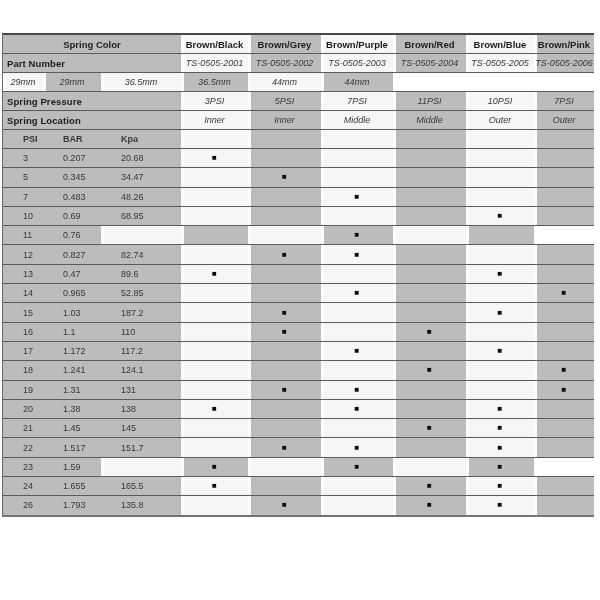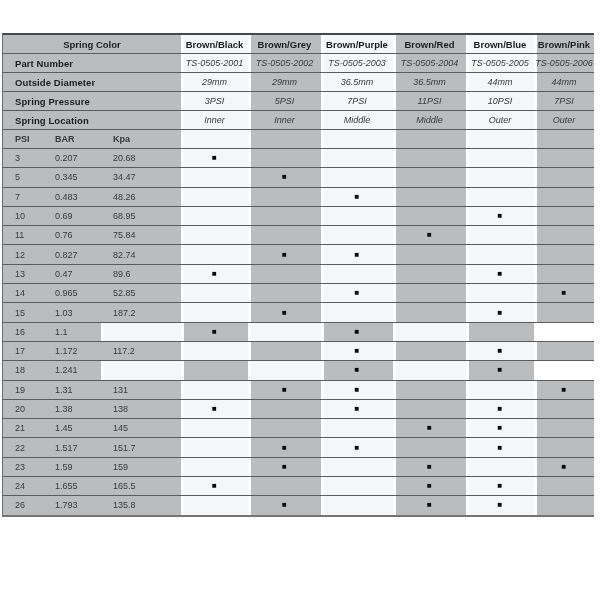--- a/index.html
+++ b/index.html
@@ -20,25 +20,25 @@
     border-bottom:1px solid #5b5b5d;
     height:18px;
   }
   .row.br { height:18.3px; }
   .row:last-child { border-bottom:none; }
   .cell { display:flex; align-items:center; overflow:hidden; white-space:nowrap; }
   .g { background:#bbbcbe; }
   .w { background:#f5f6f8; }
   .span3 { grid-column:1 / span 3; }
   .datacol { box-shadow:inset 3px 0 0 #fdfdfe; justify-content:center; }
-  .lbl { font-weight:bold; font-size:9.5px; color:#1d1d1f; padding-left:12px; letter-spacing:0.1px; }
+  .lbl { font-weight:bold; font-size:9.5px; color:#1d1d1f; padding-left:4px; letter-spacing:0.1px; }
   .center { justify-content:center; padding-left:0; }
   .head { font-weight:bold; font-size:9.5px; color:#1d1d1f; }
   .val { font-size:9px; color:#38383a;font-style:italic; }
-  .num { font-size:9px; color:#38383a; padding-left:12px; }
+  .num { font-size:9px; color:#38383a; padding-left:20px; }
   .marker { font-size:8px; color:#0b0b0b; line-height:1; transform:translateY(-0.5px); }
 </style>
 </head>
 <body>
 
 <div class="page">
   <div class="spec-table" id="spec-table">
       <div class="row">
         <div class="cell g head center span3">Spring Color</div>
         <div class="cell w head center datacol">Brown/Black</div>
@@ -51,21 +51,20 @@
       <div class="row">
         <div class="cell g lbl span3">Part Number</div>
         <div class="cell w val datacol">TS-0505-2001</div>
         <div class="cell g val datacol">TS-0505-2002</div>
         <div class="cell w val datacol">TS-0505-2003</div>
         <div class="cell g val datacol">TS-0505-2004</div>
         <div class="cell w val datacol">TS-0505-2005</div>
         <div class="cell g val datacol">TS-0505-2006</div>
       </div>
       <div class="row">
-        <div class="cell g lbl span3">Outside Diameter</div>
         <div class="cell w val datacol">29mm</div>
         <div class="cell g val datacol">29mm</div>
         <div class="cell w val datacol">36.5mm</div>
         <div class="cell g val datacol">36.5mm</div>
         <div class="cell w val datacol">44mm</div>
         <div class="cell g val datacol">44mm</div>
       </div>
       <div class="row">
         <div class="cell g lbl span3">Spring Pressure</div>
         <div class="cell w val datacol">3PSI</div>
@@ -143,21 +142,20 @@
         <div class="cell w datacol"></div>
         <div class="cell g datacol"></div>
         <div class="cell w datacol">
           <span class="marker">■</span>
         </div>
         <div class="cell g datacol"></div>
       </div>
       <div class="row br">
         <div class="cell g num">11</div>
         <div class="cell g num">0.76</div>
-        <div class="cell g num">75.84</div>
         <div class="cell w datacol"></div>
         <div class="cell g datacol"></div>
         <div class="cell w datacol"></div>
         <div class="cell g datacol">
           <span class="marker">■</span>
         </div>
         <div class="cell w datacol"></div>
         <div class="cell g datacol"></div>
       </div>
       <div class="row br">
@@ -216,20 +214,21 @@
         <div class="cell w datacol"></div>
         <div class="cell g datacol"></div>
         <div class="cell w datacol">
           <span class="marker">■</span>
         </div>
         <div class="cell g datacol"></div>
       </div>
       <div class="row br">
         <div class="cell g num">16</div>
         <div class="cell g num">1.1</div>
+        <div class="cell g num">110</div>
         <div class="cell w datacol"></div>
         <div class="cell g datacol">
           <span class="marker">■</span>
         </div>
         <div class="cell w datacol"></div>
         <div class="cell g datacol">
           <span class="marker">■</span>
         </div>
         <div class="cell w datacol"></div>
         <div class="cell g datacol"></div>
@@ -245,20 +244,21 @@
         </div>
         <div class="cell g datacol"></div>
         <div class="cell w datacol">
           <span class="marker">■</span>
         </div>
         <div class="cell g datacol"></div>
       </div>
       <div class="row br">
         <div class="cell g num">18</div>
         <div class="cell g num">1.241</div>
+        <div class="cell g num">124.1</div>
         <div class="cell w datacol"></div>
         <div class="cell g datacol"></div>
         <div class="cell w datacol"></div>
         <div class="cell g datacol">
           <span class="marker">■</span>
         </div>
         <div class="cell w datacol"></div>
         <div class="cell g datacol">
           <span class="marker">■</span>
         </div>
@@ -325,21 +325,20 @@
         </div>
         <div class="cell g datacol"></div>
         <div class="cell w datacol">
           <span class="marker">■</span>
         </div>
         <div class="cell g datacol"></div>
       </div>
       <div class="row br">
         <div class="cell g num">23</div>
         <div class="cell g num">1.59</div>
-        <div class="cell g num">159</div>
         <div class="cell w datacol"></div>
         <div class="cell g datacol">
           <span class="marker">■</span>
         </div>
         <div class="cell w datacol"></div>
         <div class="cell g datacol">
           <span class="marker">■</span>
         </div>
         <div class="cell w datacol"></div>
         <div class="cell g datacol">

